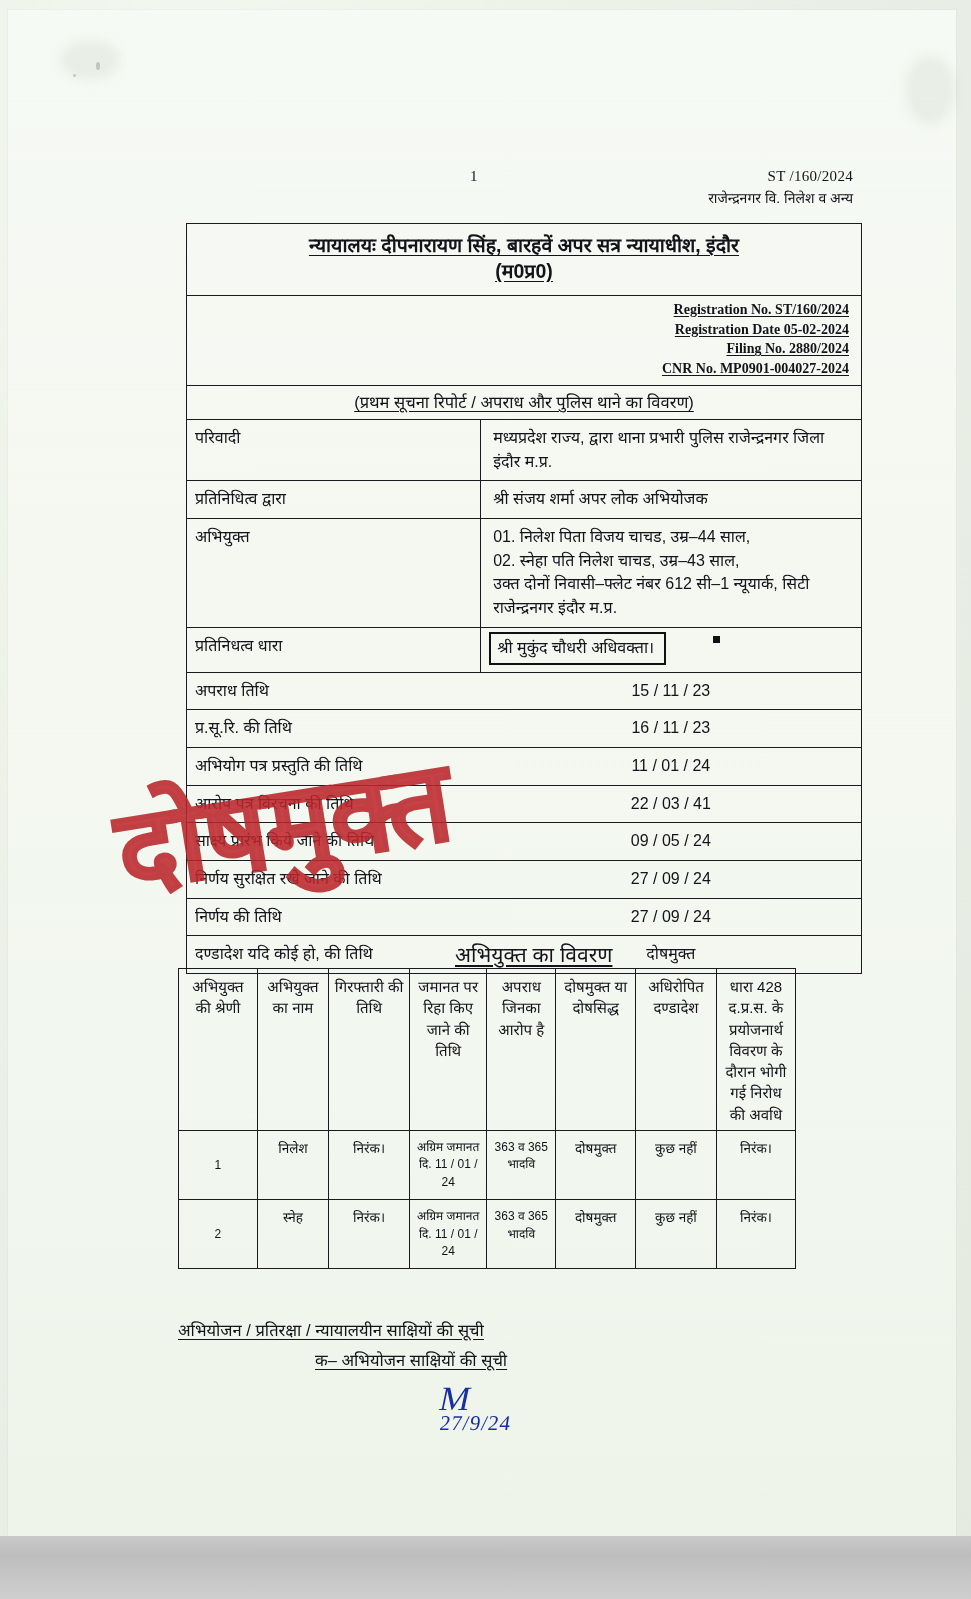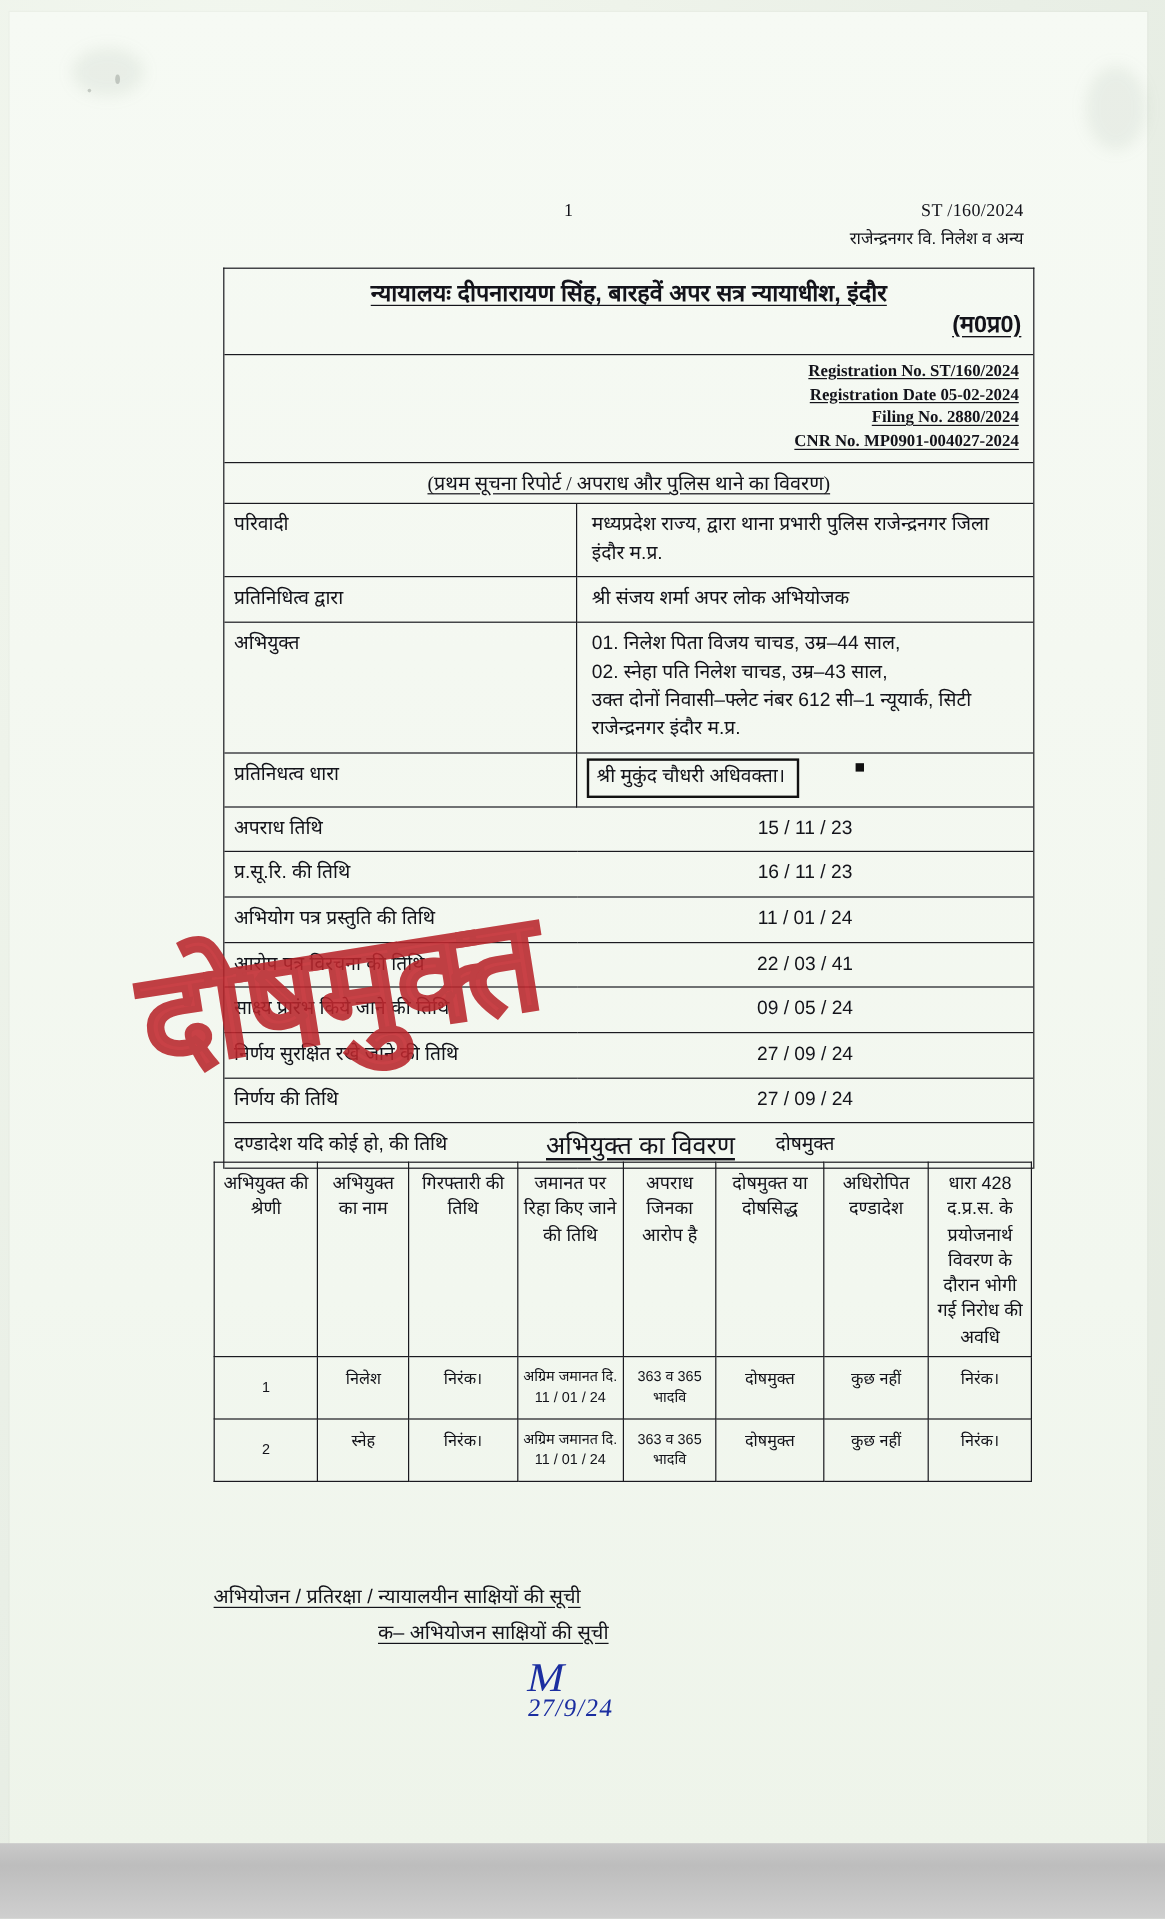--- a/index.html
+++ b/index.html
@@ -94,42 +94,41 @@
     font-weight: bold;
     font-family: "Liberation Sans", sans-serif;
     line-height: 1.35;
     text-decoration: underline;
     text-underline-offset: 3px;
   }
   .court-title .sub {
     display: block;
     text-decoration: underline;
     text-underline-offset: 3px;
-    text-align: right;
   }
 
   .reg-block {
     border-bottom: 1.4px solid #1a1a20;
     padding: 4px 12px 6px 0;
     text-align: right;
   }
   .reg-line {
     font-family: "Liberation Serif", serif;
     font-weight: bold;
     font-size: 14px;
     line-height: 1.42;
     text-decoration: underline;
     text-underline-offset: 2px;
   }
   .fir-head {
     border-bottom: 1.4px solid #1a1a20;
     text-align: center;
     padding: 4px 0 6px;
     font-size: 16.5px;
-    font-family: Liberation Serif, serif;
+    font-family: Liberation Sans, sans-serif;
     text-decoration: underline;
     text-underline-offset: 3px;
   }
 
   table.kv {
     width: 100%;
     border-collapse: collapse;
     font-family: "Liberation Sans", sans-serif;
   }
   table.kv td {
@@ -182,21 +181,21 @@
     font-size: 21px;
     font-family: "Liberation Sans", sans-serif;
     text-decoration: underline;
     text-underline-offset: 3px;
   }
 
   
   #accused-table {
     position: absolute;
     left: 178px; top: 968px;
-    width: 682px;
+    width: 618px;
     border-collapse: collapse;
     font-family: "Liberation Sans", sans-serif;
   }
   #accused-table th, #accused-table td {
     border: 1.3px solid #1a1a20;
     font-weight: normal;
     vertical-align: top;
     font-size: 15px;
     line-height: 1.42;
     padding: 5px 4px;

